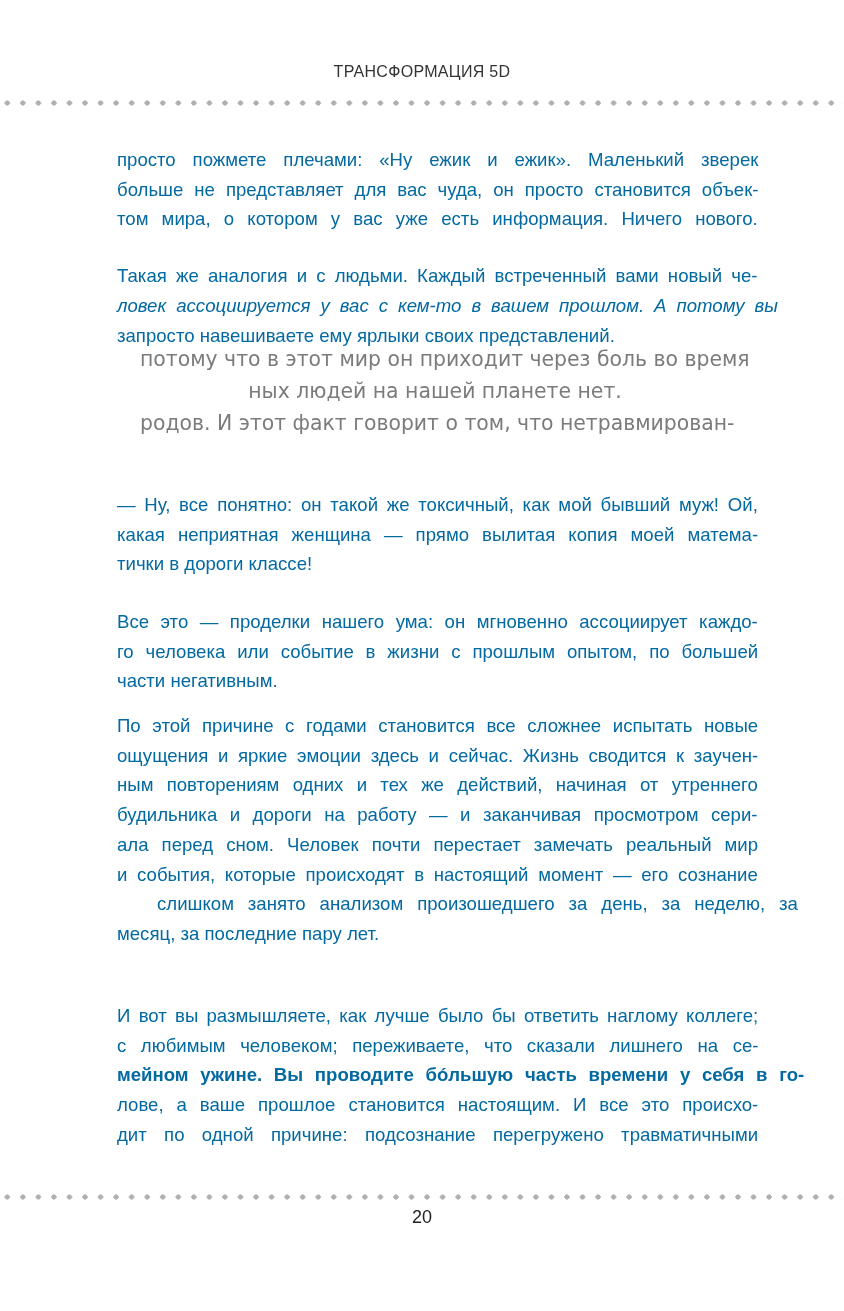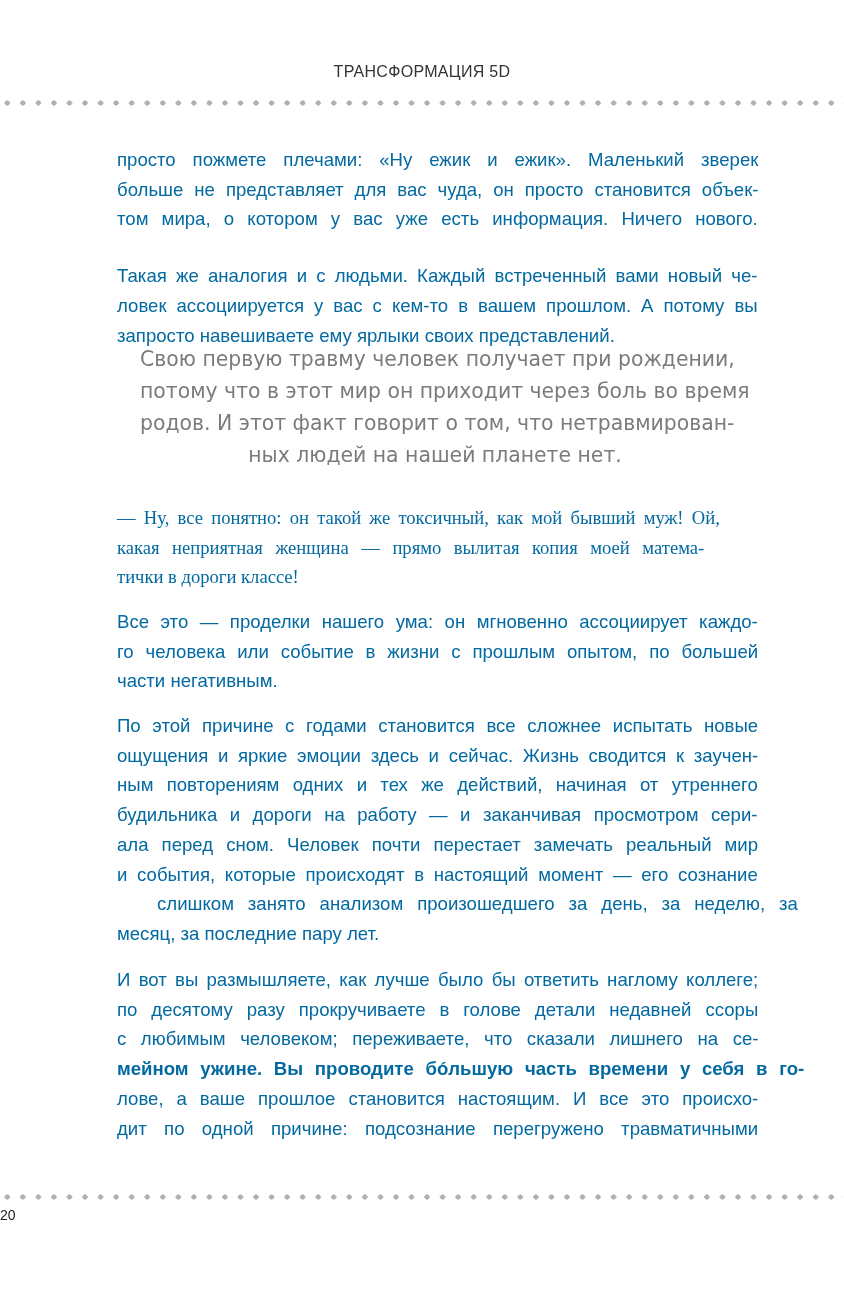--- a/index.html
+++ b/index.html
@@ -29,48 +29,48 @@
     .line.last { text-align-last: left; }
     .quote {
       position: absolute; left: 140px; width: 590px; top: 343px;
       font-family: "DejaVu Sans", sans-serif;
       font-size: 20.4px; line-height: 32px; color: #7b7b7b;
       text-align: center;
     }
     .quote .qline { display: block; white-space: nowrap; }
     .page-number {
       position: absolute; left: 0; width: 844px; top: 1207px;
+      text-align: center;
       font-family: "Liberation Sans", sans-serif;
-      font-size: 14px; color: #222222;
+      font-size: 18px; color: #222222;
     }
   </style>
 </head>
 <body>
 
 <div>
   <div class="running-head">ТРАНСФОРМАЦИЯ 5D</div>
   <div class="dots top"></div>
 
   <div class="text" style="top:145px;">
     <span class="line" style="display: block; word-spacing: 11.75px; text-align-last: left;">просто пожмете плечами: «Ну ежик и ежик». Маленький зверек</span>
     <span class="line" style="display: block; word-spacing: 5.78px; text-align-last: left;">больше не представляет для вас чуда, он просто становится объек-</span>
     <span class="line" style="display: block; word-spacing: 8px; text-align-last: left;">том мира, о котором у вас уже есть информация. Ничего нового.</span>
     <span class="line" style="display: block; word-spacing: 4px; text-align-last: left; margin-top: 27px;">Такая же аналогия и с людьми. Каждый встреченный вами новый че-</span>
-    <span class="line" style="display: block; word-spacing: 4.82px; text-align-last: left;">ловек ассоциируется у вас с кем-то в вашем прошлом. А потому вы</span>
+    <span class="line" style="display: block; word-spacing: 4.82px; text-align-last: left; font-style: italic;">ловек ассоциируется у вас с кем-то в вашем прошлом. А потому вы</span>
     <span class="line last">запросто навешиваете ему ярлыки своих представлений.</span>
   </div>
 
   <div class="quote">
-    <span class="qline">Свою первую травму человек получает при рождении,</span>
     <span class="qline">потому что в этот мир он приходит через боль во время</span>
+    <span class="qline">ных людей на нашей планете нет.</span>
     <span class="qline">родов. И этот факт говорит о том, что нетравмирован-</span>
-    <span class="qline">ных людей на нашей планете нет.</span>
   </div>
 
-  <div class="text" style="top:503px;font-family:Liberation Serif, serif;">
+  <div class="text" style="top:490px;">
     <span class="line" style="display: block; word-spacing: 3.58px; text-align-last: left;">— Ну, все понятно: он такой же токсичный, как мой бывший муж! Ой,</span>
     <span class="line" style="display: block; word-spacing: 7.88px; text-align-last: left;">какая неприятная женщина — прямо вылитая копия моей матема-</span>
     <span class="line last">тички в дороги классе!</span>
   </div>
 
   <div class="text" style="top:607px;">
     <span class="line" style="display: block; word-spacing: 6.33px; text-align-last: left;">Все это — проделки нашего ума: он мгновенно ассоциирует каждо-</span>
     <span class="line" style="display: block; word-spacing: 6.7px; text-align-last: left;">го человека или событие в жизни с прошлым опытом, по большей</span>
     <span class="line last">части негативным.</span>
   </div>
@@ -80,22 +80,21 @@
     <span class="line" style="display: block; word-spacing: 4.5px; text-align-last: left;">ощущения и яркие эмоции здесь и сейчас. Жизнь сводится к заучен-</span>
     <span class="line" style="display: block; word-spacing: 8.11px; text-align-last: left;">ным повторениям одних и тех же действий, начиная от утреннего</span>
     <span class="line" style="display: block; word-spacing: 7.33px; text-align-last: left;">будильника и дороги на работу — и заканчивая просмотром сери-</span>
     <span class="line" style="display: block; word-spacing: 7.88px; text-align-last: left;">ала перед сном. Человек почти перестает замечать реальный мир</span>
     <span class="line" style="display: block; word-spacing: 4.56px; text-align-last: left;">и события, которые происходят в настоящий момент — его сознание</span>
     <span class="line" style="display: block; word-spacing: 8.75px; text-align-last: left; margin-left: 40px;">слишком занято анализом произошедшего за день, за неделю, за</span>
     <span class="line last">месяц, за последние пару лет.</span>
   </div>
 
   <div class="text" style="top:965px;">
-    <span class="line" style="display: block; word-spacing: 3.1px; text-align-last: left;">И вот вы размышляете, как лучше было бы ответить наглому коллеге;</span>
-    <span class="line" style="display: block; word-spacing: 8.75px; text-align-last: left;">по десятому разу прокручиваете в голове детали недавней ссоры</span>
+    <span class="line" style="display: block; word-spacing: 3.1px; text-align-last: left; margin-top: 36px;">И вот вы размышляете, как лучше было бы ответить наглому коллеге;</span>
     <span class="line" style="display: block; word-spacing: 9.38px; text-align-last: left;">с любимым человеком; переживаете, что сказали лишнего на се-</span>
     <span class="line" style="display: block; word-spacing: 6.5px; text-align-last: left; font-weight: bold;">мейном ужине. Вы проводите бóльшую часть времени у себя в го-</span>
     <span class="line" style="display: block; word-spacing: 7.78px; text-align-last: left;">лове, а ваше прошлое становится настоящим. И все это происхо-</span>
     <span class="line" style="display: block; word-spacing: 12.17px; text-align-last: left;">дит по одной причине: подсознание перегружено травматичными</span>
   </div>
 
   <div class="dots bottom"></div>
   <div class="page-number">20</div>
 </div>
 

